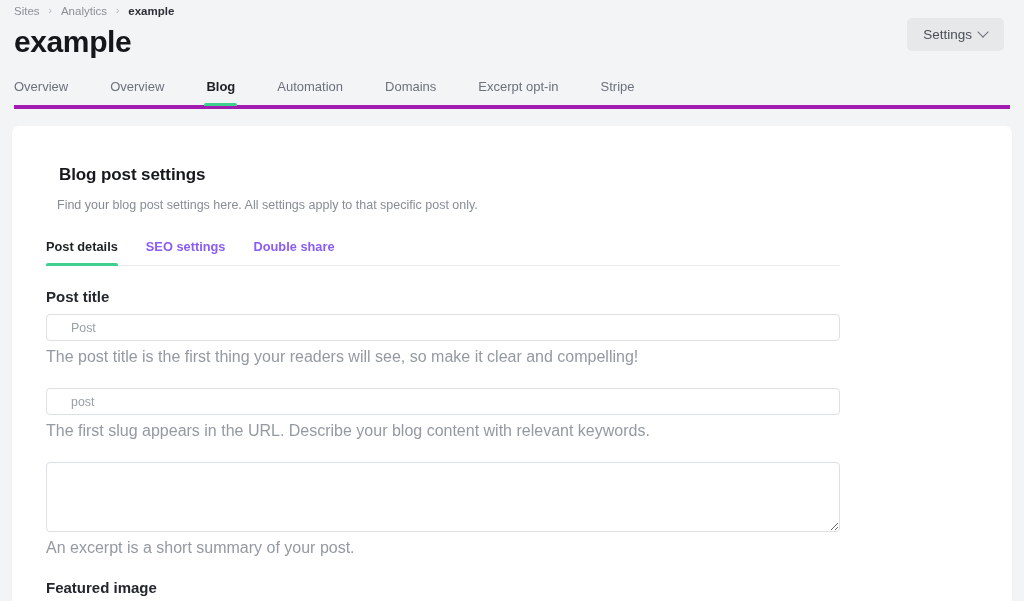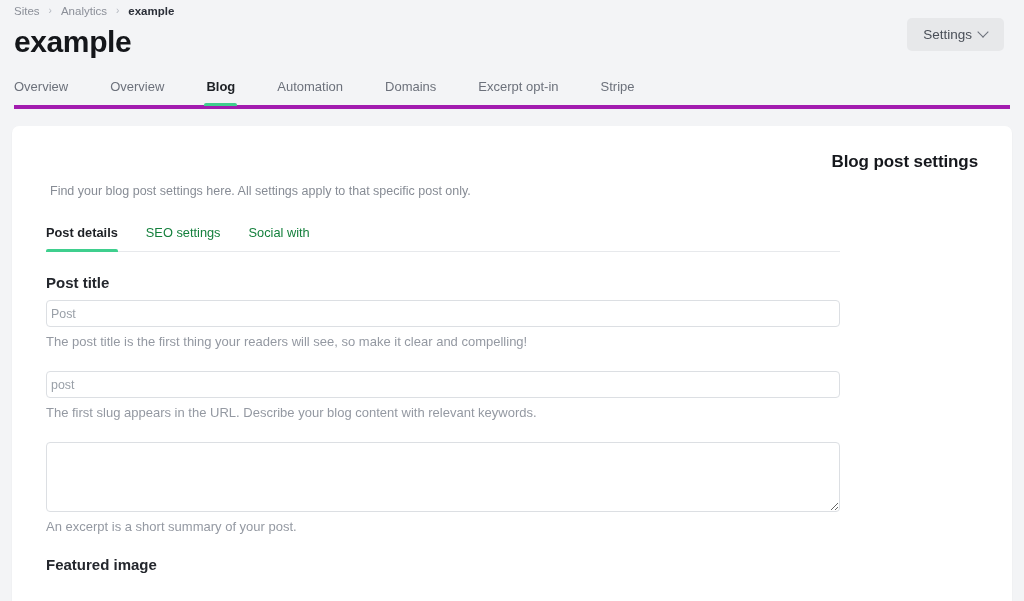--- a/index.html
+++ b/index.html
@@ -118,46 +118,46 @@
     width: 1000px;
     height: 520px;
     background: #ffffff;
     border-radius: 7px 7px 0 0;
     box-shadow: 0 1px 2px rgba(16,22,36,0.05);
     overflow: hidden;
   }
   .card-inner { padding: 26px 34px 0 34px; }
 
   .card-title {
-    margin: 0;
+    margin: 13px;
     font-size: 17px;
     font-weight: 700;
     color: #16181d;
     letter-spacing: -0.1px;
-    text-align: right;
   }
   .card-subtitle {
-    margin: 12px 0 0 4px;
+    margin: 12px 0 0 11px;
     font-size: 12.5px;
     color: #878c95;
   }
 
   
   .sub-tabs {
     display: flex;
     margin-top: 27px;
     border-bottom: 1px solid #e7e9ec;
     width: 794px;
   }
   .sub-tab {
     position: relative;
     padding: 0 14px 11px 14px;
     font-size: 12.8px;
-    color: #15803d;
+    color: #8b5cf6;
     cursor: pointer;
+    font-weight: bold;
   }
   .sub-tab:first-child { padding-left: 0; }
   .sub-tab.active { color: #1d2025; font-weight: 700; }
   .sub-tab.active::after {
     content: "";
     position: absolute;
     left: 0; right: 14px;
     bottom: -1px;
     height: 3px;
     background: #3fcf8e;
@@ -170,21 +170,21 @@
     display: block;
     font-size: 15px;
     font-weight: 700;
     color: #24272d;
     margin-bottom: 9px;
   }
   .text-input {
     display: block;
     width: 794px;
     height: 27px;
-    padding: 4px 4px;
+    padding: 4px 24px;
     border: 1px solid #dcdfe3;
     border-radius: 4px;
     background: #fff;
     font-family: inherit;
     font-size: 12.4px;
     color: #2b2f38;
     outline: none;
   }
   .text-input::placeholder { color: #9aa0a8; }
   .textarea {
@@ -196,21 +196,21 @@
     border-radius: 4px;
     background: #fff;
     font-family: inherit;
     font-size: 12.4px;
     color: #2b2f38;
     outline: none;
     resize: vertical;
   }
   .help-text {
     margin: 7px 0 0 0;
-    font-size: 13px;
+    font-size: 16px;
     color: #9499a2;
   }
 </style>
 </head>
 <body>
 
 <div class="topbar">
 
   <div class="breadcrumb">
     <span class="crumb">Sites</span>
@@ -240,21 +240,21 @@
 
 <div class="card">
   <div class="card-inner">
 
     <h2 class="card-title">Blog post settings</h2>
     <p class="card-subtitle">Find your blog post settings here. All settings apply to that specific post only.</p>
 
     <div class="sub-tabs">
       <div class="sub-tab active"><span>Post details</span></div>
       <div class="sub-tab"><span>SEO settings</span></div>
-      <div class="sub-tab"><span>Social with</span></div>
+      <div class="sub-tab"><span>Double share</span></div>
     </div>
 
     <div class="field">
       <label class="field-label">Post title</label>
       <input class="text-input" type="text" placeholder="Post" style="">
       <p class="help-text">The post title is the first thing your readers will see, so make it clear and compelling!</p>
     </div>
 
     <div class="field">
       <input class="text-input" type="text" placeholder="post" style="">

